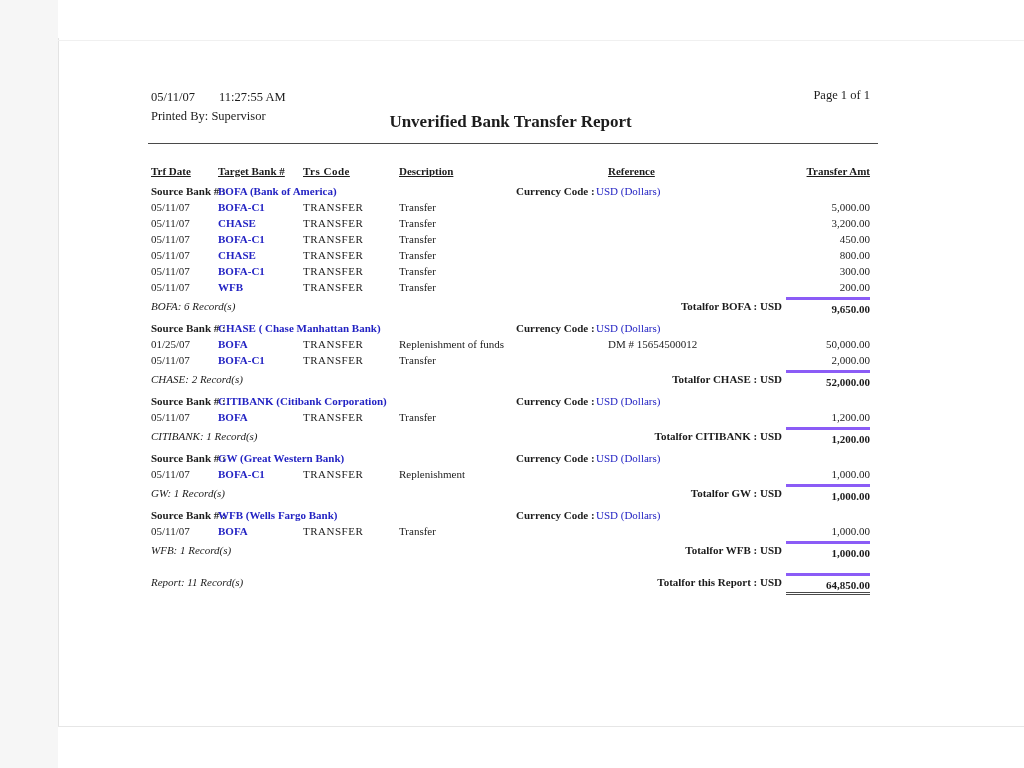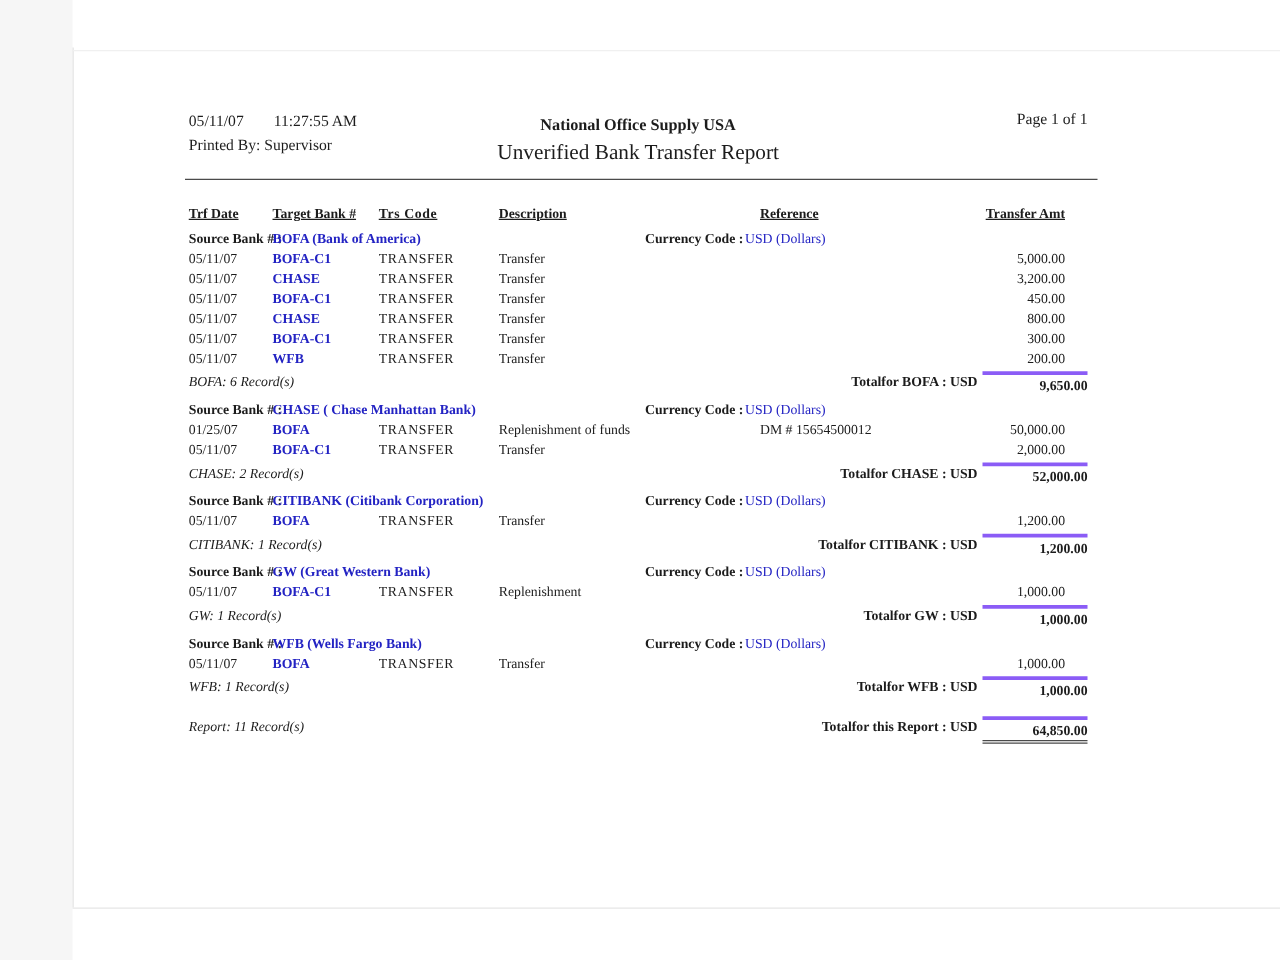--- a/index.html
+++ b/index.html
@@ -14,35 +14,35 @@
   .page-edge-bottom { position:absolute; left:58px; top:726px; width:966px; height:1px; background:#e6e6e6; }
 
   .content { position:absolute; left:151px; top:0; width:719px; height:768px; font-size:11px; }
 
   .hdr-dateline { position:absolute; top:90px; left:0; font-size:12.5px;text-align:center; }
   .hdr-time { margin-left:24px; }
   .hdr-printedby { position:absolute; top:109px; left:0; font-size:12.5px; }
   .hdr-company { position:absolute; top:92px; left:0; width:100%; text-align:center;
                  font-size:13px; font-weight:700; }
   .hdr-title { position:absolute; top:112px; left:0; width:100%; text-align:center;
-               font-size:17px; font-weight:400; }
+               font-size:17px; font-weight:700; }
   .hdr-page { position:absolute; top:88px; right:0; font-size:12.5px; }
   .top-rule { position:absolute; top:143px; left:-3px; width:730px; border-top:1px solid #4a4a4a; }
 
   .row { position:relative; height:16px; }
   .cell { position:absolute; top:0; white-space:nowrap; }
   .col-headers { position:absolute; top:165px; left:0; right:0; height:16px; }
   .col-headers .cell { font-weight:700; text-decoration:underline; }
 
   .ch-date, .c-date { left:0; }
   .ch-bank, .c-bank { left:67px; }
   .ch-code, .c-code { left:152px; letter-spacing:0.5px; }
   .ch-desc, .c-desc { left:248px; }
   .ch-ref,  .c-ref  { left:457px; }
-  .ch-amt,  .c-amt  { right:18px; left:auto; text-align:left; }
+  .ch-amt,  .c-amt  { right:0; left:auto; text-align:left; }
 
   .link { color:var(--link,#2323c3); }
   .c-bank { font-weight:700; }
 
   .body { position:absolute; top:185px; left:0; right:0; }
   .group { margin-bottom:6px; }
   .gh-label { left:0; font-weight:700; }
   .gh-bank { left:67px; font-weight:700;font-family:Liberation Serif, serif; }
   .gh-curlabel { left:365px; font-weight:700; }
   .gh-curval { left:445px; }
@@ -64,21 +64,20 @@
   <div class="page-edge-v"></div>
   <div class="page-edge-top"></div>
   <div class="page-edge-bottom"></div>
 
   <div class="content">
 
     <div class="hdr-dateline">
       <span>05/11/07</span><span class="hdr-time">11:27:55 AM</span>
     </div>
     <div class="hdr-printedby">Printed By: Supervisor</div>
-    <div class="hdr-company">National Office Supply USA</div>
     <div class="hdr-title">Unverified Bank Transfer Report</div>
     <div class="hdr-page">Page 1 of 1</div>
     <div class="top-rule"></div>
 
     <div class="col-headers">
       <span class="cell ch-date">Trf Date</span>
       <span class="cell ch-bank">Target Bank #</span>
       <span class="cell ch-code">Trs Code</span>
       <span class="cell ch-desc">Description</span>
       <span class="cell ch-ref">Reference</span>

